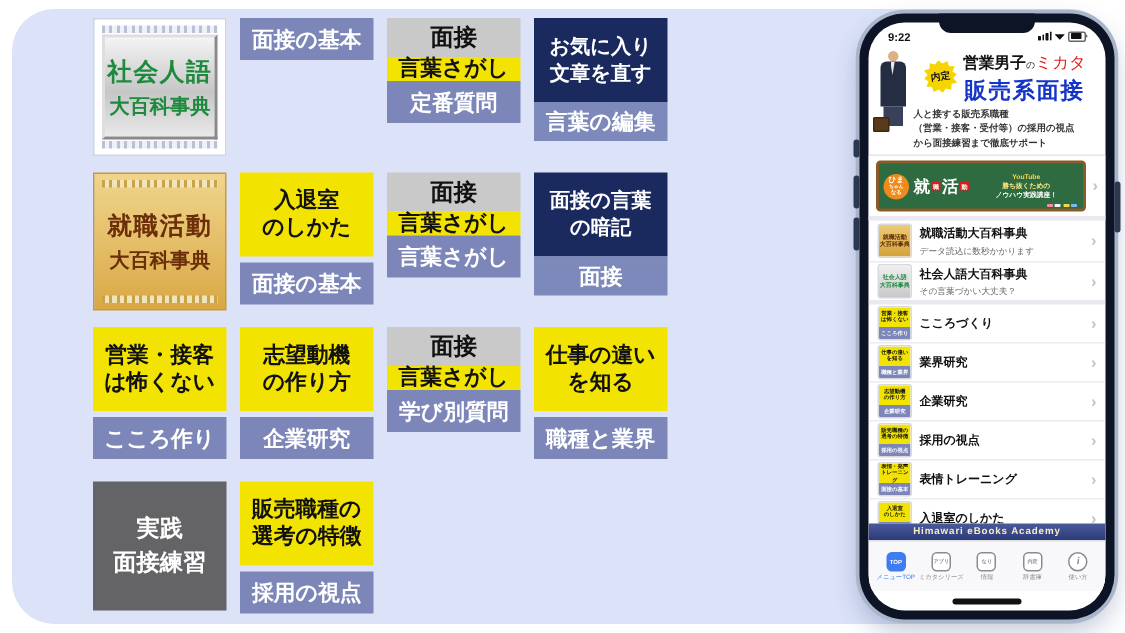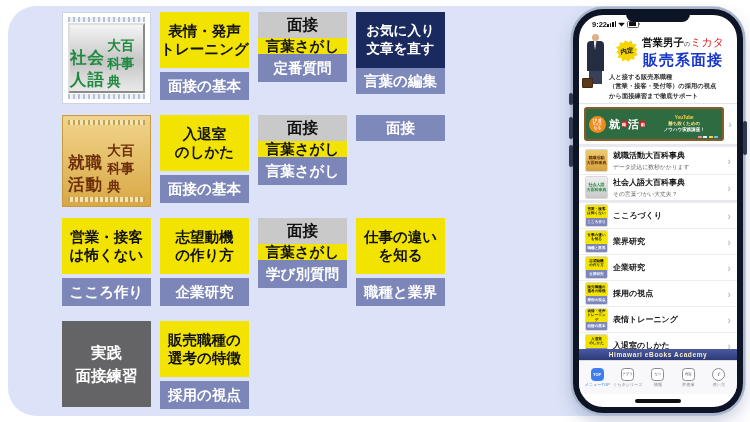--- a/index.html
+++ b/index.html
@@ -16,38 +16,38 @@
   .seg.gray{background:#c9c9c9;color:#111;font-size:15.5px;height:26px;}
   .seg.mid{height:16px;}
   .seg.blue{background:#7d86b8;color:#fff;font-size:14.5px;height:28px;}
   .seg.navy{background:#1b2a5e;color:#fff;font-size:13.5px;line-height:1.35;}
   .seg.slate{background:#7d88bb;color:#fff;font-size:14.5px;height:26px;}
   .seg.dark{background:#646467;color:#fff;font-size:15.5px;line-height:1.5;height:86px;}
 
   .card{background:#fff;border:1px solid #cfd4e2;padding:3px 5px;height:92px;box-sizing:border-box;display:flex;flex-direction:column;}
   .deco{height:5px;flex:none;background:repeating-linear-gradient(90deg,#b9c2d4 0 2px,#eef1f7 2px 5px);margin:1px 0;}
   .card.gold-card .deco{background:repeating-linear-gradient(90deg,#c9a34a 0 2px,#f3e3b8 2px 5px);}
-  .card-inner{flex:1;display:flex;flex-direction:row;align-items:flex-end;justify-content:center;margin:0 0;}
+  .card-inner{flex:1;display:flex;flex-direction:column;align-items:center;justify-content:center;margin:0 0;}
   .silver-inner{background:linear-gradient(180deg,#f4f4f4,#c6c6c6 55%,#e9e9e9);border:2px outset #dedede;color:#1e8a3e;}
   .gold-card{background:linear-gradient(180deg,#f0d58c,#d9a845);border-color:#c79a3e;}
   .gold-inner{color:#6b2e08;}
   .card-l1{font-size:16.5px;font-weight:bold;letter-spacing:1px;}
   .card-l2{font-size:13.5px;font-weight:bold;margin-top:3px;}
 
   
   .phone{position:absolute;left:573px;top:9px;width:170px;height:404px;background:#0d1426;border-radius:30px;box-shadow:0 0 0 2.5px #a9b5ca,0 8px 18px rgba(40,60,120,.28);}
   .hwbtn{position:absolute;background:#2c3850;border-radius:2px;}
   .hw-power{right:-4px;top:112px;width:4px;height:34px;}
   .hw-mute{left:-4px;top:84px;width:4px;height:12px;}
   .hw-vol1{left:-4px;top:108px;width:4px;height:22px;}
   .hw-vol2{left:-4px;top:136px;width:4px;height:22px;}
   .screen{position:absolute;left:6px;top:6px;right:6px;bottom:6px;background:#fff;border-radius:24px;overflow:hidden;display:flex;flex-direction:column;}
   .notch{position:absolute;top:0;left:50%;transform:translateX(-50%);width:64px;height:13px;background:#0d1426;border-radius:0 0 8px 8px;z-index:6;}
 
-  .statusbar{height:15px;flex:none;display:flex;justify-content:flex-start;align-items:center;padding:3px 13px 0;box-sizing:border-box;}
+  .statusbar{height:15px;flex:none;display:flex;justify-content:space-between;align-items:center;padding:3px 13px 0;box-sizing:border-box;}
   .sb-time{font-size:7.5px;font-weight:bold;color:#111;}
   .sbicons{display:flex;align-items:center;gap:2px;}
   .sig{display:flex;align-items:flex-end;gap:1px;}
   .sig i{display:block;width:1.5px;background:#111;border-radius:.5px;}
   .wifi{width:7px;height:5px;background:#111;clip-path:polygon(50% 100%,0 25%,100% 25%);border-radius:40%;}
   .batt{width:10px;height:5px;border:1px solid #666;border-radius:1.5px;position:relative;}
   .batt::before{content:"";position:absolute;left:.5px;top:.5px;bottom:.5px;width:70%;background:#111;border-radius:.5px;}
   .batt::after{content:"";position:absolute;right:-2px;top:1px;width:1px;height:2px;background:#666;border-radius:0 1px 1px 0;}
 
   .app-header{position:relative;flex:none;padding:2px 6px 3px 30px;border-bottom:1px solid #e4e4ea;}
@@ -120,22 +120,20 @@
         <div class="deco"></div>
         <div class="card-inner silver-inner">
           <div class="card-l1">社会人語</div>
           <div class="card-l2">大百科事典</div>
         </div>
         <div class="deco"></div>
       </div>
     </div>
 
     <div class="tile">
-      <div class="seg yellow main gapped">表情・発声
-トレーニング</div>
       <div class="seg blue">面接の基本</div>
     </div>
 
     <div class="tile">
       <div class="seg gray">面接</div>
       <div class="seg yellow mid">言葉さがし</div>
       <div class="seg blue">定番質問</div>
     </div>
 
     <div class="tile">
@@ -161,20 +159,22 @@
       <div class="seg blue">面接の基本</div>
     </div>
 
     <div class="tile">
       <div class="seg gray">面接</div>
       <div class="seg yellow mid">言葉さがし</div>
       <div class="seg blue">言葉さがし</div>
     </div>
 
     <div class="tile">
+      <div class="seg navy main">面接の言葉
+の暗記</div>
       <div class="seg slate">面接</div>
     </div>
 
     <div class="tile">
       <div class="seg yellow main gapped">営業・接客
 は怖くない</div>
       <div class="seg blue">こころ作り</div>
     </div>
 
     <div class="tile">

